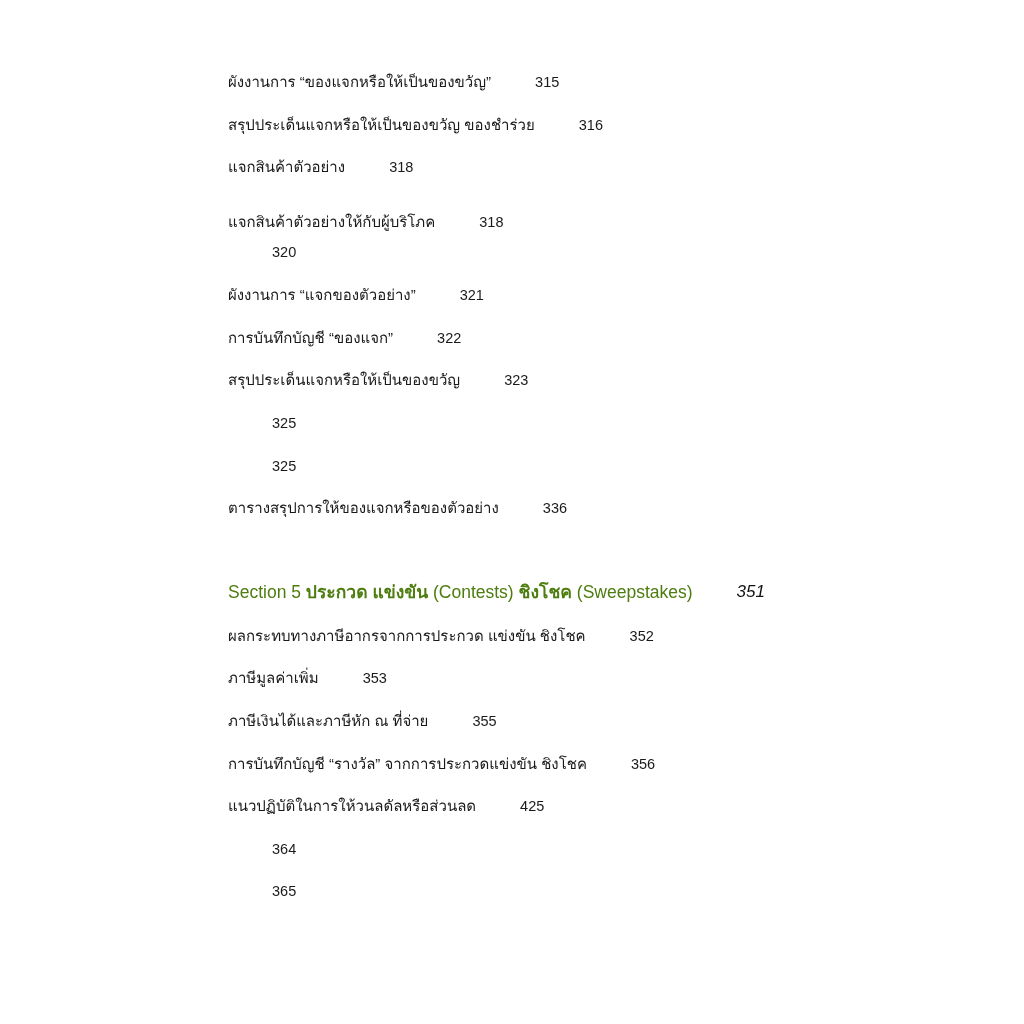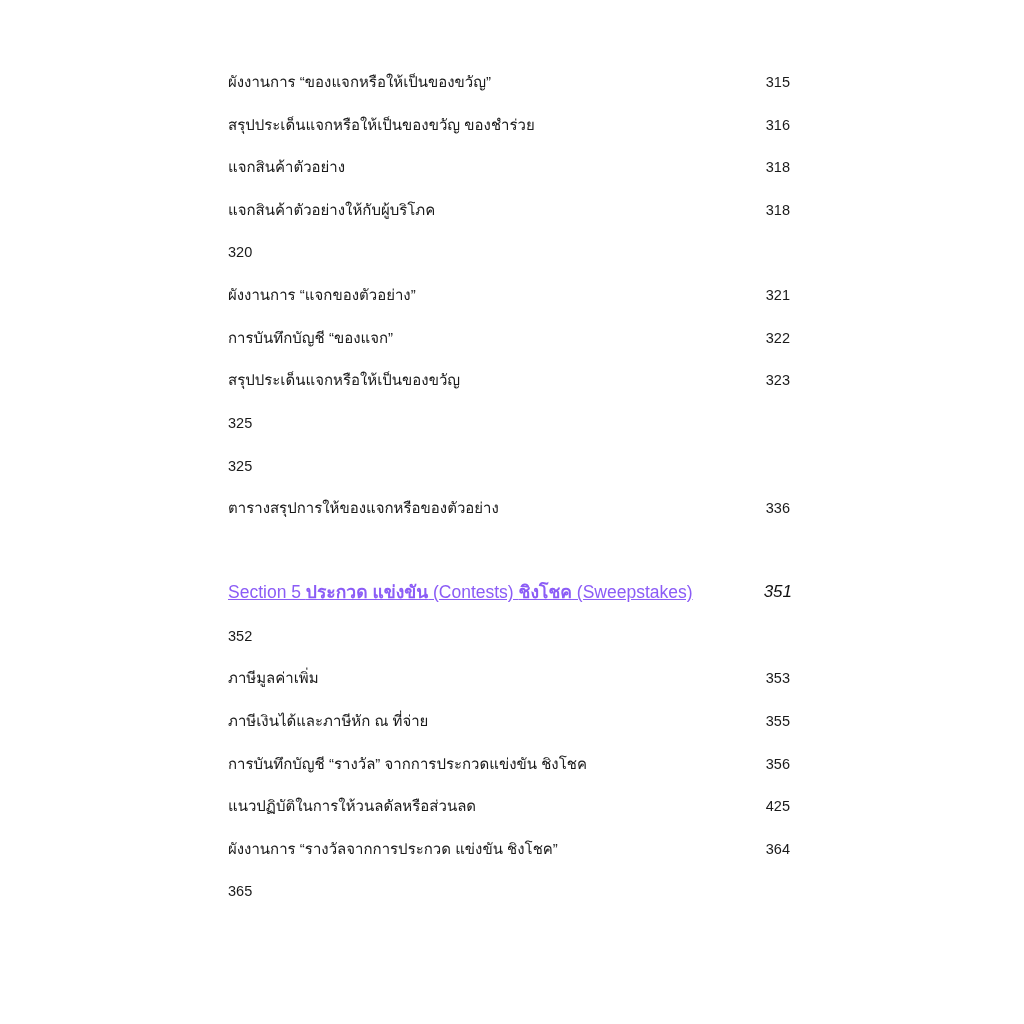--- a/index.html
+++ b/index.html
@@ -21,40 +21,39 @@
       top: 0;
       width: 564px;
     }
     .toc-row {
       position: absolute;
       left: 0;
       width: 564px;
       height: 24px;
       display: flex;
       align-items: center;
-      justify-content: space-between;
       font-size: 15px;
       line-height: 24px;
       white-space: nowrap;
     }
     .toc-row .title {
       color: #1a1a1a;
     }
     .toc-row .page {
       text-align: right;
       color: #1a1a1a;
       font-size: 14.5px;
       padding-right: 2px;
+      margin-left: 44px;
     }
     .section-row {
       font-size: 17.5px;
     }
     .section-row .title {
-      color: #8b5cf6;
-      text-decoration: underline;
+      color: #4d7c0f;
     }
     .section-row .title b {
       font-weight: bold;
     }
     .section-row .page {
       font-size: 17px;
       padding-right: 0;
       color: #111111;
       font-style: italic;
     }
@@ -69,21 +68,21 @@
     <span class="page">315</span>
   </div>
   <div class="toc-row" style="top:113px">
     <span class="title">สรุปประเด็นแจกหรือให้เป็นของขวัญ ของชำร่วย</span>
     <span class="page">316</span>
   </div>
   <div class="toc-row" style="top:155px">
     <span class="title">แจกสินค้าตัวอย่าง</span>
     <span class="page">318</span>
   </div>
-  <div class="toc-row" style="top:198px">
+  <div class="toc-row" style="top:210px">
     <span class="title">แจกสินค้าตัวอย่างให้กับผู้บริโภค</span>
     <span class="page">318</span>
   </div>
   <div class="toc-row" style="top:240px">
     <span class="page">320</span>
   </div>
   <div class="toc-row" style="top:283px">
     <span class="title">ผังงานการ “แจกของตัวอย่าง”</span>
     <span class="page">321</span>
   </div>
@@ -105,39 +104,39 @@
     <span class="title">ตารางสรุปการให้ของแจกหรือของตัวอย่าง</span>
     <span class="page">336</span>
   </div>
 
   <div class="toc-row section-row" style="top:580px">
     <span class="title"><span>Section 5 </span><b>ประกวด แข่งขัน</b><span> (Contests) </span><b>ชิงโชค</b><span> (Sweepstakes)</span></span>
     <span class="page">351</span>
   </div>
 
   <div class="toc-row" style="top:624px">
+    <span class="title">ผลกระทบทางภาษีอากรจากการประกวด แข่งขัน ชิงโชค</span>
     <span class="page">352</span>
   </div>
   <div class="toc-row" style="top:666px">
     <span class="title">ภาษีมูลค่าเพิ่ม</span>
     <span class="page">353</span>
   </div>
   <div class="toc-row" style="top:709px">
     <span class="title">ภาษีเงินได้และภาษีหัก ณ ที่จ่าย</span>
     <span class="page">355</span>
   </div>
   <div class="toc-row" style="top:752px">
     <span class="title">การบันทึกบัญชี “รางวัล” จากการประกวดแข่งขัน ชิงโชค</span>
     <span class="page">356</span>
   </div>
   <div class="toc-row" style="top:794px">
     <span class="title">แนวปฏิบัติในการให้วนลดัลหรือส่วนลด</span>
     <span class="page">425</span>
   </div>
   <div class="toc-row" style="top:837px">
-    <span class="title">ผังงานการ “รางวัลจากการประกวด แข่งขัน ชิงโชค”</span>
     <span class="page">364</span>
   </div>
   <div class="toc-row" style="top:879px">
     <span class="page">365</span>
   </div>
 
 </div>
 
 </body></html>

